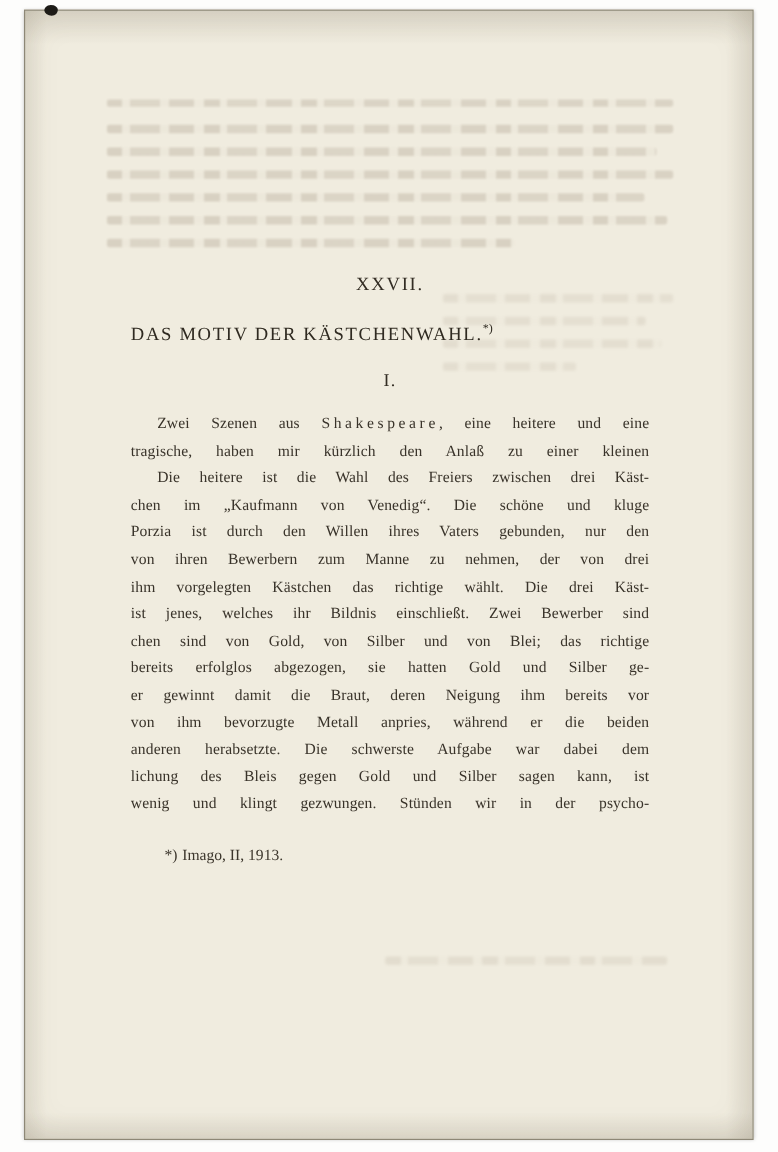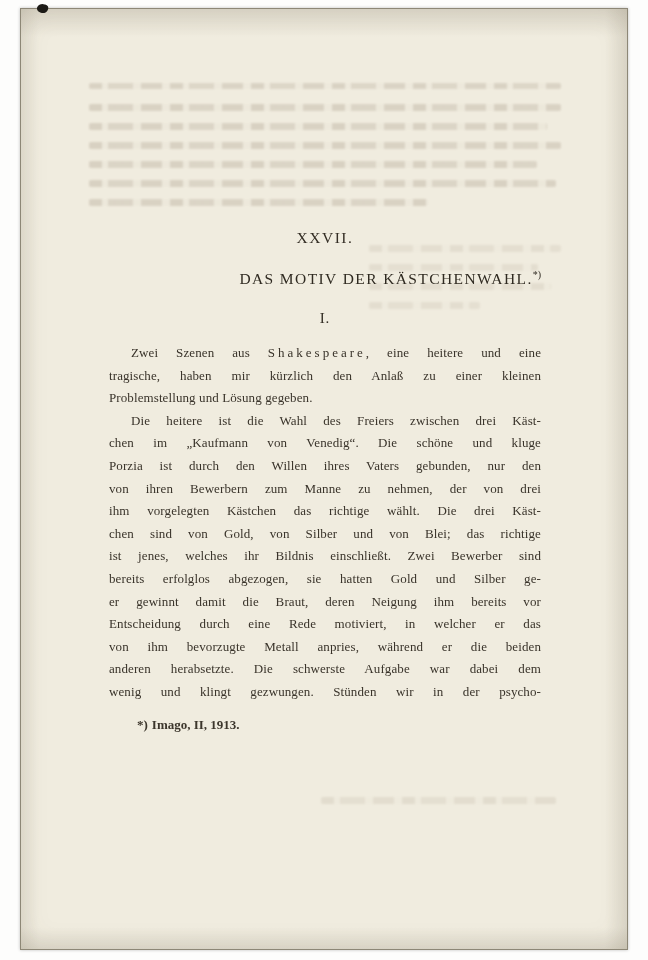--- a/index.html
+++ b/index.html
@@ -46,43 +46,43 @@
   .content { position:absolute; left:88px; top:0; width:432px; color:#39332a; }
   .chapter {
     padding-top:220px;
     font-size:15.5px; font-weight:normal;
     letter-spacing:1.5px; text-align:center;
     color:#332d24;
   }
   .title {
     margin-top:22px;
     font-size:15.5px; font-weight:normal;
-    letter-spacing:1.4px; text-align:right;
+    letter-spacing:1.4px; text-align:left;
     color:#2f2a21; white-space:nowrap;
   }
   .title sup { font-size:10px; letter-spacing:0; vertical-align:6px; }
   .section {
     margin-top:22px;
     font-size:15px; font-weight:normal;
     letter-spacing:1px; text-align:center;
     color:#332d24;
   }
   .bodytext { margin-top:15px; }
   .line {
     font-size:13px; line-height:22.6px; height:22.6px;
     letter-spacing:0.1px;
     text-align:justify; text-align-last:justify;
     overflow:hidden; color:#39332a;
   }
   .line.first { text-indent:22px; }
   .line.endpara { text-align-last:left; }
   .sperr { letter-spacing:3px; }
   .footnote {
-    margin-top:13px; padding-left:28px;
-    font-size:13px; color:#3c362c;font-weight:bold;
+    margin-top:24px; padding-left:28px;
+    font-size:13px; color:#3c362c;
   }
   .fnmark2 { margin-right:4px; }
 </style>
 </head>
 <body>
 
 <div class="page">
   <div class="speck"></div>
 
   <div class="ghost">
@@ -110,34 +110,33 @@
     <h2 class="chapter">XXVII.</h2>
 
     <h1 class="title"><span>DAS MOTIV DER KÄSTCHENWAHL.</span><sup>*)</sup></h1>
 
     <h3 class="section">I.</h3>
 
     <div class="bodytext">
 
       <div class="line first"><span>Zwei Szenen aus </span><span class="sperr">Shakespeare</span><span>, eine heitere und eine</span></div>
       <div class="line">tragische, haben mir kürzlich den Anlaß zu einer kleinen</div>
-      <div class="line endpara">Problemstellung und Lösung gegeben.</div>
 
       <div class="line first">Die heitere ist die Wahl des Freiers zwischen drei Käst-</div>
       <div class="line">chen im „Kaufmann von Venedig“. Die schöne und kluge</div>
       <div class="line">Porzia ist durch den Willen ihres Vaters gebunden, nur den</div>
       <div class="line">von ihren Bewerbern zum Manne zu nehmen, der von drei</div>
       <div class="line">ihm vorgelegten Kästchen das richtige wählt. Die drei Käst-</div>
+      <div class="line">ist jenes, welches ihr Bildnis einschließt. Zwei Bewerber sind</div>
       <div class="line">chen sind von Gold, von Silber und von Blei; das richtige</div>
-      <div class="line">ist jenes, welches ihr Bildnis einschließt. Zwei Bewerber sind</div>
       <div class="line">bereits erfolglos abgezogen, sie hatten Gold und Silber ge-</div>
       <div class="line">er gewinnt damit die Braut, deren Neigung ihm bereits vor</div>
-      <div class="line">Entscheidung durch eine Rede motiviert, in welcher er das</div>
       <div class="line">von ihm bevorzugte Metall anpries, während er die beiden</div>
       <div class="line">anderen herabsetzte. Die schwerste Aufgabe war dabei dem</div>
+      <div class="line">lichung des Bleis gegen Gold und Silber sagen kann, ist</div>
       <div class="line">wenig und klingt gezwungen. Stünden wir in der psycho-</div>
     </div>
 
     <div class="footnote">
       <span class="fnmark2">*)</span><span>Imago, II, 1913.</span>
     </div>
   </div>
 </div>
 
 </body></html>

